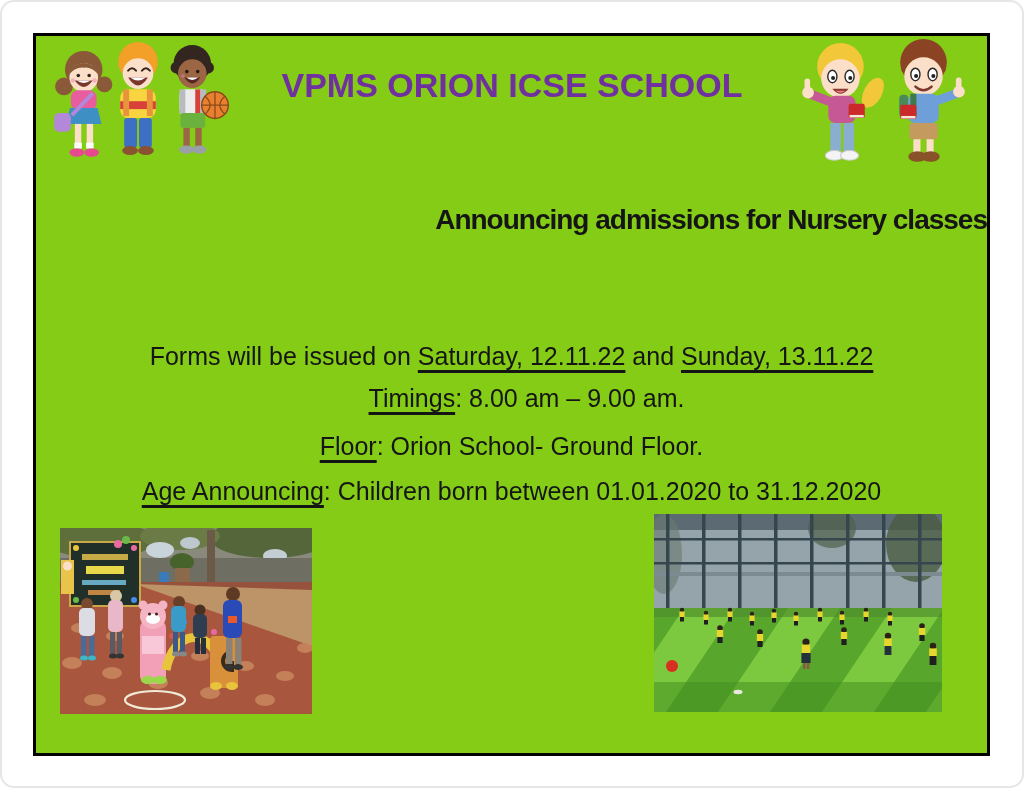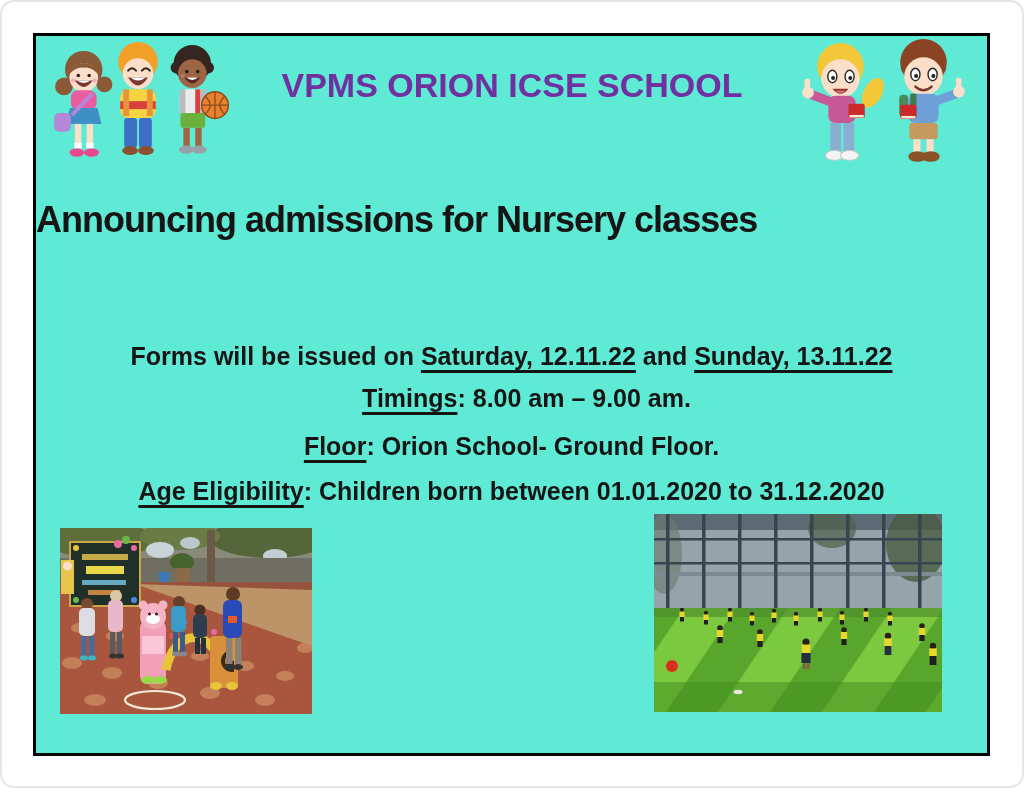--- a/index.html
+++ b/index.html
@@ -5,48 +5,48 @@
   * { margin:0; padding:0; box-sizing:border-box; }
   html,body { width:1024px; height:788px; background:#fff; overflow:hidden; }
   body { font-family:"Liberation Sans", sans-serif; color:#111; }
 
   .canvas {
     position:relative; width:1024px; height:788px; background:#ffffff;
     border-radius:14px; box-shadow: inset 0 0 0 2px #e6e6e6;
   }
   .flyer {
     position:absolute; left:33px; top:33px; width:957px; height:723px;
-    border:3px solid #000; background:#5eead4;
+    border:3px solid #000; background:#84cc16;
   }
 
   
   .clipart { position:absolute; }
   .clipart svg { width:100%; height:100%; display:block; }
   .clipart-left  { left:4px;  top:6px;  width:196px; height:150px; }
   .clipart-right { left:750px; top:2px; width:194px; height:160px; }
 
   .titles {
     position:absolute; left:186px; top:20px; width:580px; text-align:center;
   }
   .title-line {
     font-size:34px; font-weight:700; line-height:59px; letter-spacing:0px;
     color:#7030A0; white-space:nowrap;
   }
 
   
   .announce {
-    position:absolute; left:0; top:156px; width:100%; text-align:left;
-    font-size:36px; font-weight:700; line-height:55px; letter-spacing:-1px;
+    position:absolute; left:0; top:156px; width:100%; text-align:right;
+    font-size:28px; font-weight:700; line-height:55px; letter-spacing:-1px;
     color:#151515;
   }
 
   
   .detail {
     position:absolute; left:0; width:100%; text-align:center;
-    font-size:25px; font-weight:700; color:#151515; white-space:nowrap;
+    font-size:25px; font-weight:400; color:#151515; white-space:nowrap;
   }
   .d-forms   { top:306px; }
   .d-timings { top:348px;margin-left:15px; }
   .d-venue   { top:396px; }
   .d-age     { top:441px; }
   .u { text-decoration:underline; text-decoration-thickness:2.5px; text-underline-offset:5px; }
 
   
   .photo { position:absolute; overflow:hidden; }
   .photo svg { width:100%; height:100%; display:block; }
@@ -188,21 +188,21 @@
     <div class="announce">
       <div>Announcing admissions for Nursery classes</div>
     </div>
 
     <div class="detail d-forms"><span>Forms will be issued on </span><span class="u">Saturday, 12.11.22</span><span> and </span><span class="u">Sunday, 13.11.22</span></div>
 
     <div class="detail d-timings"><span class="u">Timings</span><span>: 8.00 am – 9.00 am.</span></div>
 
     <div class="detail d-venue"><span class="u">Floor</span><span>: Orion School- Ground Floor.</span></div>
 
-    <div class="detail d-age"><span class="u">Age Eligibility</span><span>: Children born between 01.01.2020 to 31.12.2020</span></div>
+    <div class="detail d-age"><span class="u">Age Announcing</span><span>: Children born between 01.01.2020 to 31.12.2020</span></div>
 
     <div class="photo photo-left">
       <svg viewBox="0 0 252 186" preserveAspectRatio="none">
         <rect x="0" y="0" width="252" height="62" fill="#8a8a7c"></rect>
         <ellipse cx="40" cy="12" rx="55" ry="18" fill="#5f6f3c"></ellipse>
         <ellipse cx="210" cy="10" rx="60" ry="20" fill="#55663a"></ellipse>
         <ellipse cx="120" cy="8" rx="40" ry="14" fill="#6b7b46"></ellipse>
         <ellipse cx="100" cy="22" rx="14" ry="8" fill="#c8d4da"></ellipse>
         <ellipse cx="130" cy="15" rx="10" ry="6" fill="#bcc8ce"></ellipse>
         <ellipse cx="215" cy="28" rx="12" ry="7" fill="#c2ced4"></ellipse>

